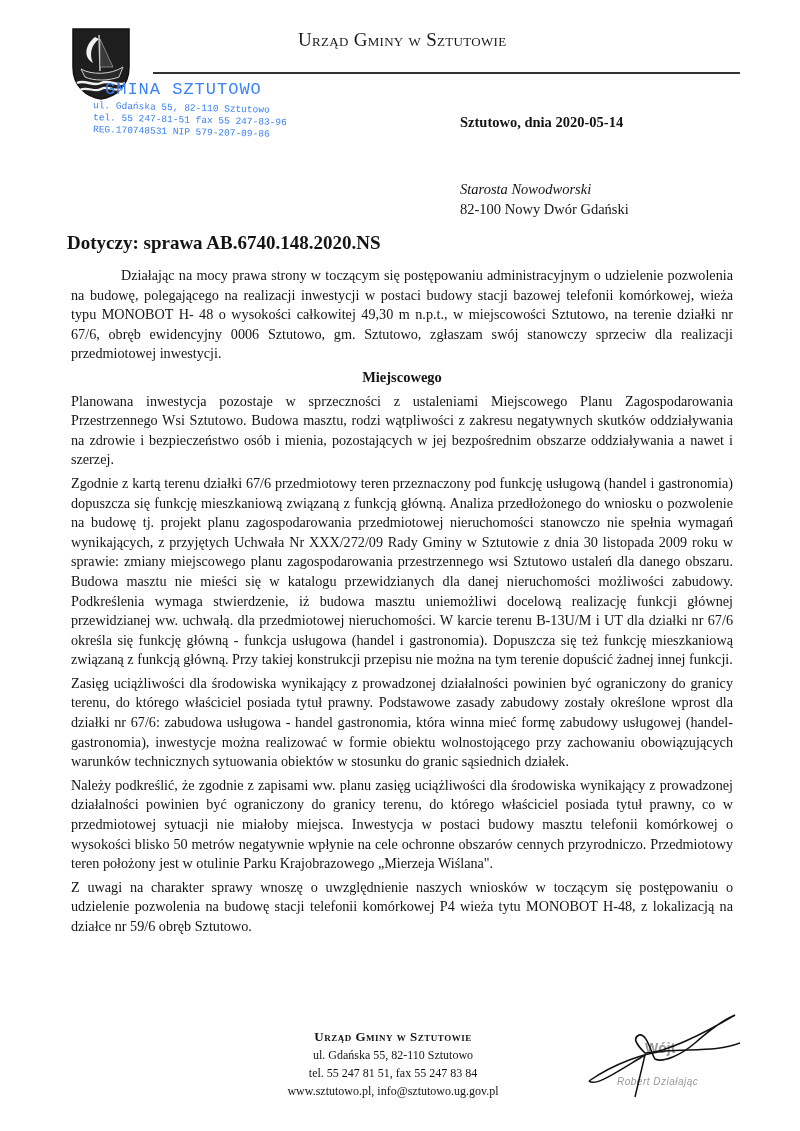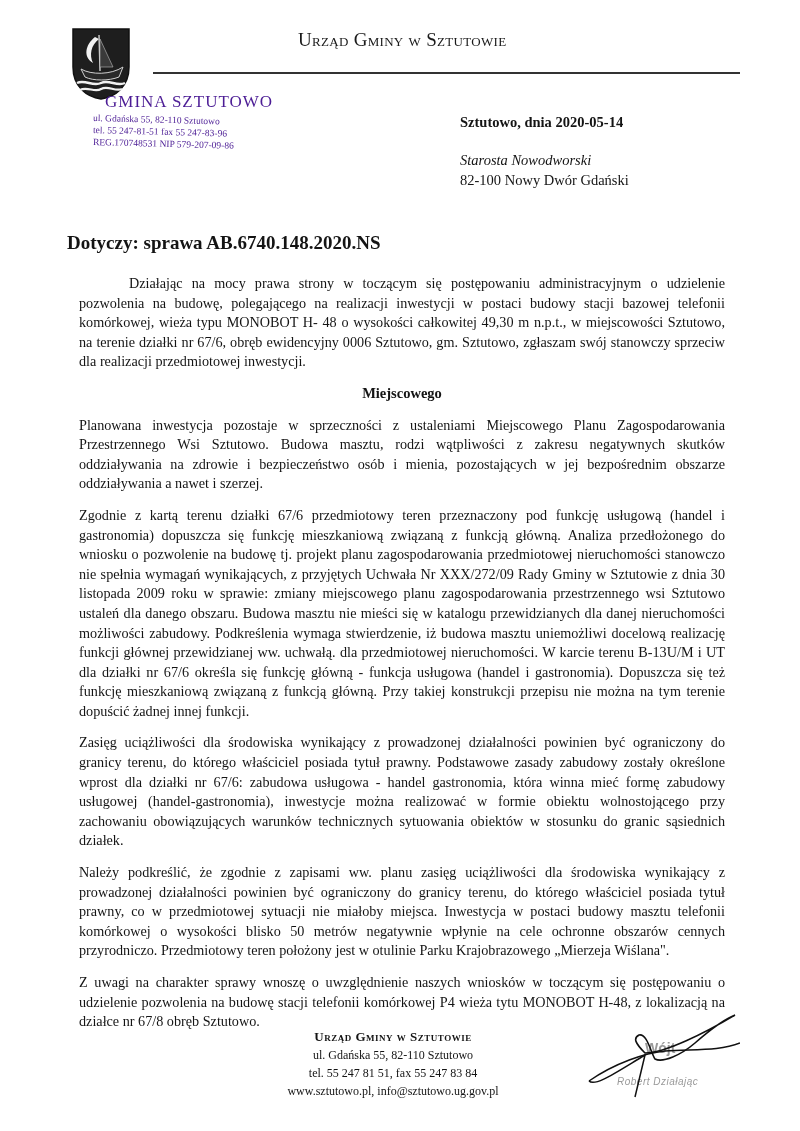--- a/index.html
+++ b/index.html
@@ -1,35 +1,35 @@
 <!DOCTYPE html>
 <html><head>
 <meta charset="utf-8">
 <style>
   * { box-sizing: border-box; margin: 0; padding: 0; }
   html, body { width: 800px; height: 1131px; background: #ffffff; overflow: hidden; }
   body { position: relative; font-family: "Liberation Serif", serif; color: #141414; }
 
   .crest { position: absolute; left: 71px; top: 27px; width: 60px; height: 74px; }
-  .stamp { position: absolute; left: 93px; top: 92px; width: 210px; color: #4c1d95; font-family: Liberation Serif, serif; }
+  .stamp { position: absolute; left: 93px; top: 80px; width: 210px; color: #3b82f6; font-family: Liberation Mono, monospace; }
   .stamp-name { font-size: 17px; letter-spacing: 1px; padding-left: 12px; line-height: 20px; }
   .stamp-line { font-size: 9.5px; line-height: 12px; transform: rotate(1.5deg); transform-origin: left; }
 
   .header-title { position: absolute; left: 298px; top: 29px; font-size: 19px; font-variant: small-caps; letter-spacing: 0.3px; color: #1a1a1a; }
   .header-rule { position: absolute; left: 153px; top: 72px; width: 587px; height: 1.5px; background: #333; }
 
   .date { position: absolute; left: 460px; top: 114px; font-size: 14.5px; font-weight: bold; }
 
   .recipient { position: absolute; left: 460px; top: 150px; font-size: 14.5px; line-height: 20px; }
-  .recipient .r-title { font-style: italic; }
+  .recipient .r-title { font-style: italic; margin-top: 29px; }
 
   .subject { position: absolute; left: 67px; top: 232px; font-size: 19px; font-weight: bold; }
 
   .body { position: absolute; left: 67px; top: 262px; width: 670px; font-size: 14.2px; line-height: 19.6px; text-align: justify; }
-  .body p { margin: 12px; }
+  .body p { margin: 4px; }
   .body .indent { text-indent: 50px; }
   .body .heading { text-align: center; font-weight: bold; font-size: 14.5px; }
   .body b { font-weight: normal; }
 
   .footer { position: absolute; left: 258px; top: 1028px; width: 270px; text-align: center; font-size: 12px; line-height: 18px; }
   .footer .f-name { font-variant: small-caps; font-weight: bold; letter-spacing: 0.5px; font-size: 13px; }
 
   .signature { position: absolute; left: 585px; top: 1013px; width: 155px; height: 100px; }
   .sig-stamp-1 { position: absolute; left: 645px; top: 1040px; font-size: 14px; color: #9a9a9a; font-weight: bold; font-family: "Liberation Sans", sans-serif; }
   .sig-stamp-2 { position: absolute; left: 617px; top: 1076px; font-size: 10px; color: #9a9a9a; font-style: italic; letter-spacing: 0.5px; font-family: "Liberation Sans", sans-serif; }
@@ -66,21 +66,21 @@
 
 <div class="subject">Dotyczy: sprawa AB.6740.148.2020.NS</div>
 
 <div class="body">
   <p class="indent">Działając na mocy prawa strony w toczącym się postępowaniu administracyjnym o udzielenie pozwolenia na budowę, polegającego na realizacji inwestycji w postaci budowy stacji bazowej telefonii komórkowej, wieża typu MONOBOT H- 48 o wysokości całkowitej 49,30 m n.p.t., w miejscowości Sztutowo, na terenie działki nr 67/6, obręb ewidencyjny 0006 Sztutowo, gm. Sztutowo, zgłaszam swój stanowczy sprzeciw dla realizacji przedmiotowej inwestycji.</p>
   <p class="heading">Miejscowego</p>
   <p>Planowana inwestycja pozostaje w sprzeczności z ustaleniami Miejscowego Planu Zagospodarowania Przestrzennego Wsi Sztutowo. Budowa masztu, rodzi wątpliwości z zakresu negatywnych skutków oddziaływania na zdrowie i bezpieczeństwo osób i mienia, pozostających w jej bezpośrednim obszarze oddziaływania a nawet i szerzej.</p>
   <p><span>Zgodnie z kartą terenu działki 67/6 przedmiotowy teren przeznaczony  pod funkcję usługową (handel i gastronomia) dopuszcza się funkcję mieszkaniową związaną z funkcją główną. Analiza przedłożonego do wniosku o pozwolenie na budowę tj. projekt planu zagospodarowania przedmiotowej nieruchomości </span><b>stanowczo nie spełnia wymagań wynikających, z przyjętych Uchwała Nr XXX/272/09 Rady Gminy w Sztutowie z dnia 30 listopada 2009 roku w sprawie: zmiany miejscowego planu zagospodarowania przestrzennego wsi Sztutowo ustaleń dla danego obszaru. Budowa masztu nie mieści się w katalogu przewidzianych dla danej nieruchomości możliwości zabudowy.  Podkreślenia wymaga stwierdzenie, iż budowa masztu uniemożliwi docelową realizację funkcji głównej  przewidzianej ww. uchwałą. dla przedmiotowej nieruchomości. W karcie terenu B-13U/M i UT dla działki nr 67/6 określa się funkcję główną - funkcja usługowa (handel i gastronomia). Dopuszcza się też funkcję mieszkaniową związaną z funkcją główną. Przy takiej konstrukcji przepisu nie można na tym terenie dopuścić żadnej innej funkcji.</b></p>
   <p>Zasięg uciążliwości dla środowiska wynikający z prowadzonej działalności powinien być ograniczony do granicy terenu, do którego właściciel posiada tytuł prawny. Podstawowe zasady zabudowy zostały określone wprost dla  działki nr 67/6:  zabudowa usługowa - handel gastronomia, która  winna mieć formę zabudowy usługowej  (handel-gastronomia), inwestycje można realizować w formie obiektu wolnostojącego przy zachowaniu obowiązujących warunków technicznych sytuowania obiektów w stosunku do granic sąsiednich działek.</p>
   <p>Należy podkreślić, że zgodnie z zapisami ww. planu zasięg uciążliwości dla środowiska wynikający z prowadzonej działalności powinien być ograniczony do granicy terenu, do którego właściciel posiada tytuł prawny, co w przedmiotowej sytuacji nie miałoby miejsca. Inwestycja w postaci budowy masztu telefonii komórkowej o wysokości blisko 50 metrów negatywnie wpłynie na cele ochronne obszarów cennych przyrodniczo. Przedmiotowy teren położony jest w otulinie Parku Krajobrazowego „Mierzeja Wiślana".</p>
-  <p>Z uwagi na charakter sprawy  wnoszę o uwzględnienie naszych wniosków w toczącym się postępowaniu o udzielenie pozwolenia na budowę stacji telefonii komórkowej P4 wieża tytu MONOBOT H-48, z lokalizacją na działce nr 67/8 obręb Sztutowo.</p>
+  <p>Z uwagi na charakter sprawy  wnoszę o uwzględnienie naszych wniosków w toczącym się postępowaniu o udzielenie pozwolenia na budowę stacji telefonii komórkowej P4 wieża tytu MONOBOT H-48, z lokalizacją na działce nr 59/6 obręb Sztutowo.</p>
 </div>
 
 <div class="footer">
   <div class="f-name">Urząd Gminy w Sztutowie</div>
   <div>ul. Gdańska 55, 82-110 Sztutowo</div>
   <div>tel. 55 247 81 51, fax 55 247 83 84</div>
   <div>www.sztutowo.pl,  info@sztutowo.ug.gov.pl</div>
 </div>
 
 <div class="sig-stamp-1">Wójt</div>

